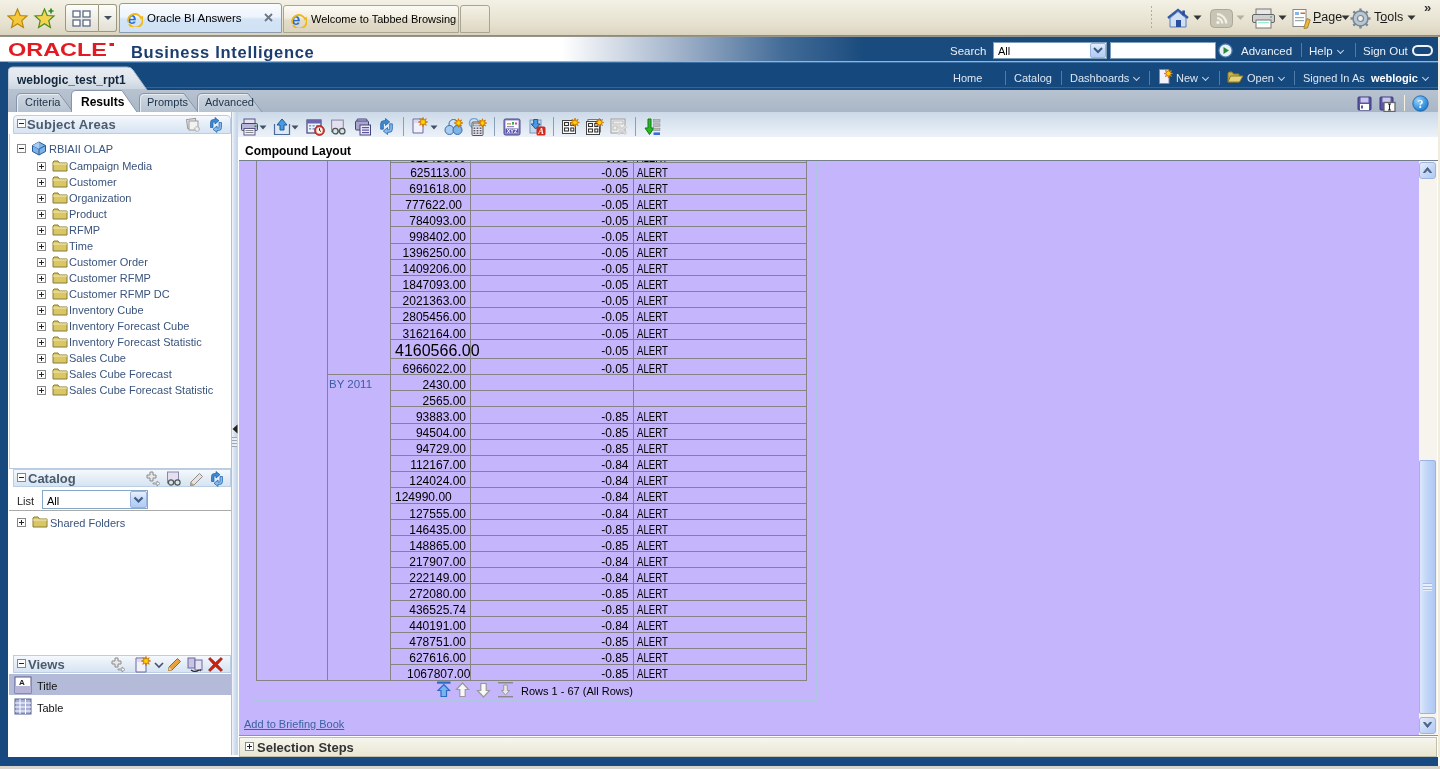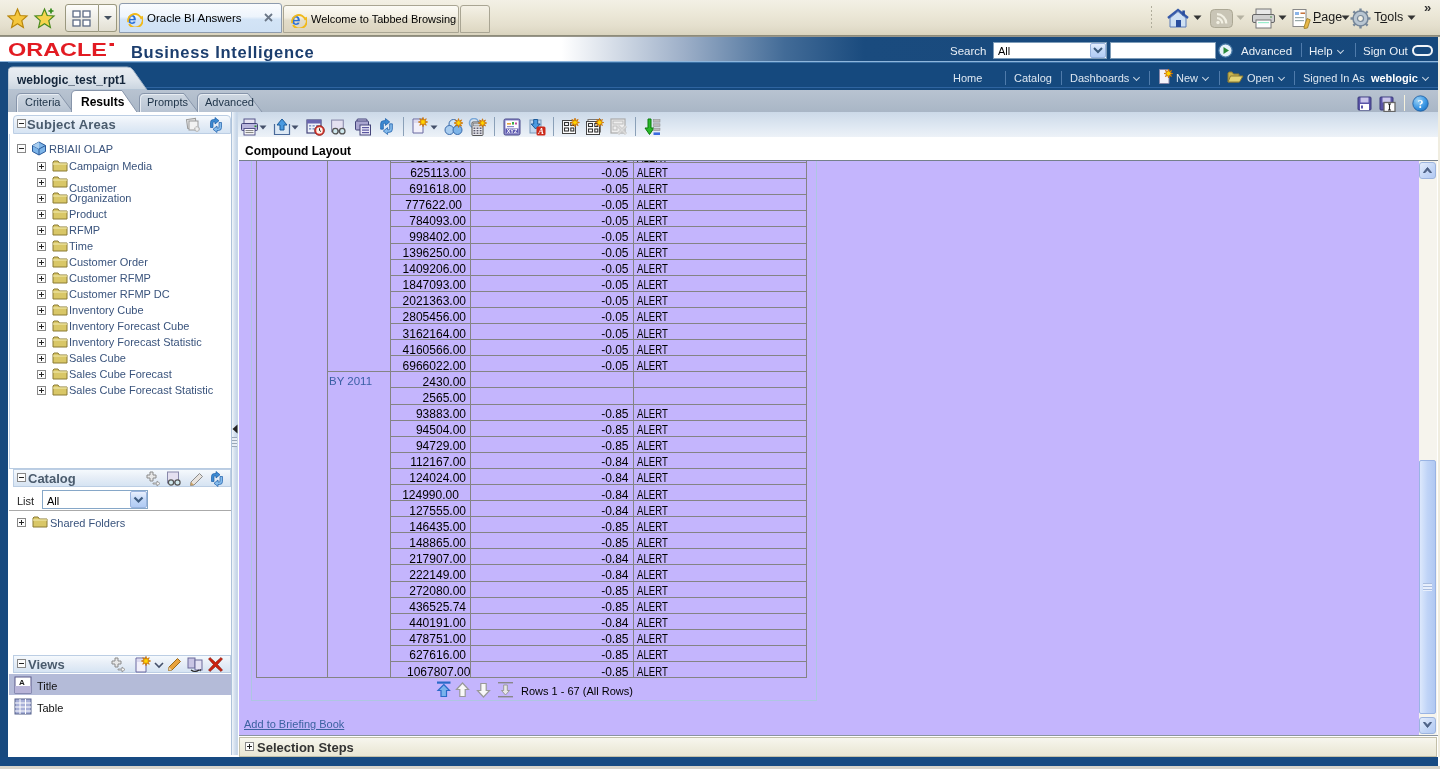--- a/index.html
+++ b/index.html
@@ -276,21 +276,21 @@
     <svg class="abs" style="left:52px;top:159px" width="16" height="13" viewBox="0 0 16 13">
 <path d="M1 3 L1 12 L15 12 L15 4 L7.5 4 L6 2 L2 2 Z" fill="#d9c767" stroke="#8a7a35" stroke-width="1"></path>
 <path d="M1 5 L15 5" stroke="#efe6a8" stroke-width="1.2"></path>
 </svg>
     <div class="abs" style="left:69px;top:160px;font-size:11px;color:#39537c;">Campaign Media</div>
     <div class="expbox plus" style="left:37px;top:178px;"></div>
     <svg class="abs" style="left:52px;top:175px" width="16" height="13" viewBox="0 0 16 13">
 <path d="M1 3 L1 12 L15 12 L15 4 L7.5 4 L6 2 L2 2 Z" fill="#d9c767" stroke="#8a7a35" stroke-width="1"></path>
 <path d="M1 5 L15 5" stroke="#efe6a8" stroke-width="1.2"></path>
 </svg>
-    <div class="abs" style="left:69px;top:176px;font-size:11px;color:#39537c;margin-top:6px;">Customer</div>
+    <div class="abs" style="left:69px;top:176px;font-size:11px;color:#39537c;">Customer</div>
     <div class="expbox plus" style="left:37px;top:194px;"></div>
     <svg class="abs" style="left:52px;top:191px" width="16" height="13" viewBox="0 0 16 13">
 <path d="M1 3 L1 12 L15 12 L15 4 L7.5 4 L6 2 L2 2 Z" fill="#d9c767" stroke="#8a7a35" stroke-width="1"></path>
 <path d="M1 5 L15 5" stroke="#efe6a8" stroke-width="1.2"></path>
 </svg>
     <div class="abs" style="left:69px;top:192px;font-size:11px;color:#39537c;">Organization</div>
     <div class="expbox plus" style="left:37px;top:210px;"></div>
     <svg class="abs" style="left:52px;top:207px" width="16" height="13" viewBox="0 0 16 13">
 <path d="M1 3 L1 12 L15 12 L15 4 L7.5 4 L6 2 L2 2 Z" fill="#d9c767" stroke="#8a7a35" stroke-width="1"></path>
 <path d="M1 5 L15 5" stroke="#efe6a8" stroke-width="1.2"></path>
@@ -647,21 +647,21 @@
             <td style="border:1px solid #848484;font-size:12px;color:#000;padding:0 4px;white-space:nowrap;text-align:right;"><span style="position:relative;top:2px;">2805456.00</span></td>
             <td style="border:1px solid #848484;font-size:12px;color:#000;padding:0 4px;white-space:nowrap;text-align:right;"><span style="position:relative;top:2px;">-0.05</span></td>
             <td style="border:1px solid #848484;font-size:12px;color:#000;padding:0 4px;white-space:nowrap;text-align:left;padding:0 3px;"><span style="position:relative;top:2px;display:inline-block;transform:scaleX(0.8);transform-origin:0 0;">ALERT</span></td>
           </tr>
           <tr style="height:16.1px">
             <td style="border:1px solid #848484;font-size:12px;color:#000;padding:0 4px;white-space:nowrap;text-align:right;"><span style="position:relative;top:2px;">3162164.00</span></td>
             <td style="border:1px solid #848484;font-size:12px;color:#000;padding:0 4px;white-space:nowrap;text-align:right;"><span style="position:relative;top:2px;">-0.05</span></td>
             <td style="border:1px solid #848484;font-size:12px;color:#000;padding:0 4px;white-space:nowrap;text-align:left;padding:0 3px;"><span style="position:relative;top:2px;display:inline-block;transform:scaleX(0.8);transform-origin:0 0;">ALERT</span></td>
           </tr>
           <tr style="height:16.1px">
-            <td style="border:1px solid #848484;font-size:12px;color:#000;padding:0 4px;white-space:nowrap;text-align:right;"><span style="position:relative;top:2px;">4160566.00</span></td>
+            <td style="border:1px solid #848484;font-size:16px;color:#000;padding:0 4px;white-space:nowrap;text-align:right;"><span style="position:relative;top:2px;">4160566.00</span></td>
             <td style="border:1px solid #848484;font-size:12px;color:#000;padding:0 4px;white-space:nowrap;text-align:right;"><span style="position:relative;top:2px;">-0.05</span></td>
             <td style="border:1px solid #848484;font-size:12px;color:#000;padding:0 4px;white-space:nowrap;text-align:left;padding:0 3px;"><span style="position:relative;top:2px;display:inline-block;transform:scaleX(0.8);transform-origin:0 0;">ALERT</span></td>
           </tr>
           <tr style="height:16.1px">
             <td style="border:1px solid #848484;font-size:12px;color:#000;padding:0 4px;white-space:nowrap;text-align:right;"><span style="position:relative;top:2px;">6966022.00</span></td>
             <td style="border:1px solid #848484;font-size:12px;color:#000;padding:0 4px;white-space:nowrap;text-align:right;"><span style="position:relative;top:2px;">-0.05</span></td>
             <td style="border:1px solid #848484;font-size:12px;color:#000;padding:0 4px;white-space:nowrap;text-align:left;padding:0 3px;"><span style="position:relative;top:2px;display:inline-block;transform:scaleX(0.8);transform-origin:0 0;">ALERT</span></td>
           </tr>
           <tr style="height:16.1px">
             <td rowspan="19" style="border:1px solid #848484;vertical-align:top;font-size:11.5px;color:#3b5fa5;padding:3px 1px 0 1px;">BY 2011</td>
@@ -693,21 +693,21 @@
             <td style="border:1px solid #848484;font-size:12px;color:#000;padding:0 4px;white-space:nowrap;text-align:right;"><span style="position:relative;top:2px;">112167.00</span></td>
             <td style="border:1px solid #848484;font-size:12px;color:#000;padding:0 4px;white-space:nowrap;text-align:right;"><span style="position:relative;top:2px;">-0.84</span></td>
             <td style="border:1px solid #848484;font-size:12px;color:#000;padding:0 4px;white-space:nowrap;text-align:left;padding:0 3px;"><span style="position:relative;top:2px;display:inline-block;transform:scaleX(0.8);transform-origin:0 0;">ALERT</span></td>
           </tr>
           <tr style="height:16.1px">
             <td style="border:1px solid #848484;font-size:12px;color:#000;padding:0 4px;white-space:nowrap;text-align:right;"><span style="position:relative;top:2px;">124024.00</span></td>
             <td style="border:1px solid #848484;font-size:12px;color:#000;padding:0 4px;white-space:nowrap;text-align:right;"><span style="position:relative;top:2px;">-0.84</span></td>
             <td style="border:1px solid #848484;font-size:12px;color:#000;padding:0 4px;white-space:nowrap;text-align:left;padding:0 3px;"><span style="position:relative;top:2px;display:inline-block;transform:scaleX(0.8);transform-origin:0 0;">ALERT</span></td>
           </tr>
           <tr style="height:16.1px">
-            <td style="border:1px solid #848484;font-size:12px;color:#000;padding:0 4px;white-space:nowrap;text-align:center;"><span style="position:relative;top:2px;">124990.00</span></td>
+            <td style="border:1px solid #848484;font-size:12px;color:#000;padding:0 4px;white-space:nowrap;text-align:left;"><span style="position:relative;top:2px;">124990.00</span></td>
             <td style="border:1px solid #848484;font-size:12px;color:#000;padding:0 4px;white-space:nowrap;text-align:right;"><span style="position:relative;top:2px;">-0.84</span></td>
             <td style="border:1px solid #848484;font-size:12px;color:#000;padding:0 4px;white-space:nowrap;text-align:left;padding:0 3px;"><span style="position:relative;top:2px;display:inline-block;transform:scaleX(0.8);transform-origin:0 0;">ALERT</span></td>
           </tr>
           <tr style="height:16.1px">
             <td style="border:1px solid #848484;font-size:12px;color:#000;padding:0 4px;white-space:nowrap;text-align:right;"><span style="position:relative;top:2px;">127555.00</span></td>
             <td style="border:1px solid #848484;font-size:12px;color:#000;padding:0 4px;white-space:nowrap;text-align:right;"><span style="position:relative;top:2px;">-0.84</span></td>
             <td style="border:1px solid #848484;font-size:12px;color:#000;padding:0 4px;white-space:nowrap;text-align:left;padding:0 3px;"><span style="position:relative;top:2px;display:inline-block;transform:scaleX(0.8);transform-origin:0 0;">ALERT</span></td>
           </tr>
           <tr style="height:16.1px">
             <td style="border:1px solid #848484;font-size:12px;color:#000;padding:0 4px;white-space:nowrap;text-align:right;"><span style="position:relative;top:2px;">146435.00</span></td>

